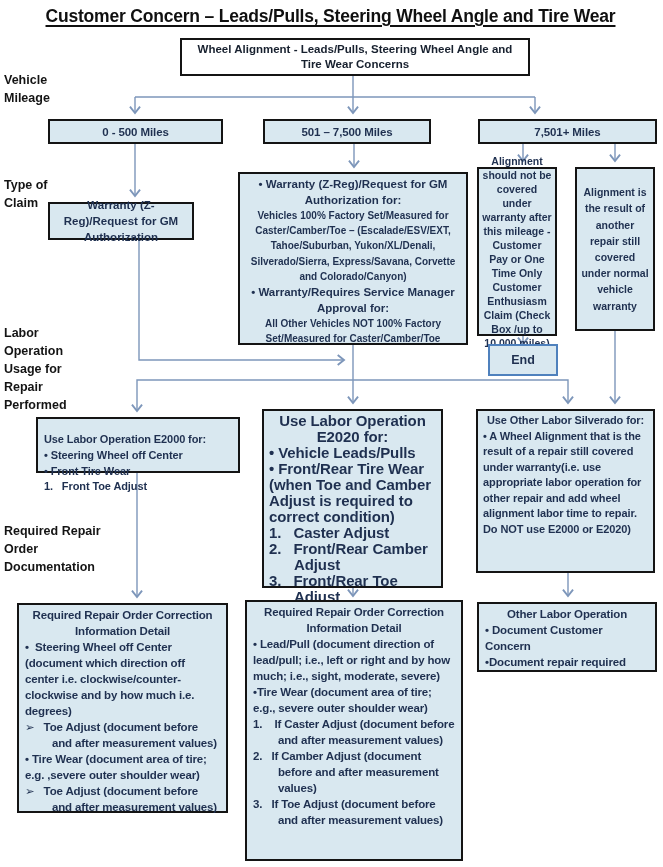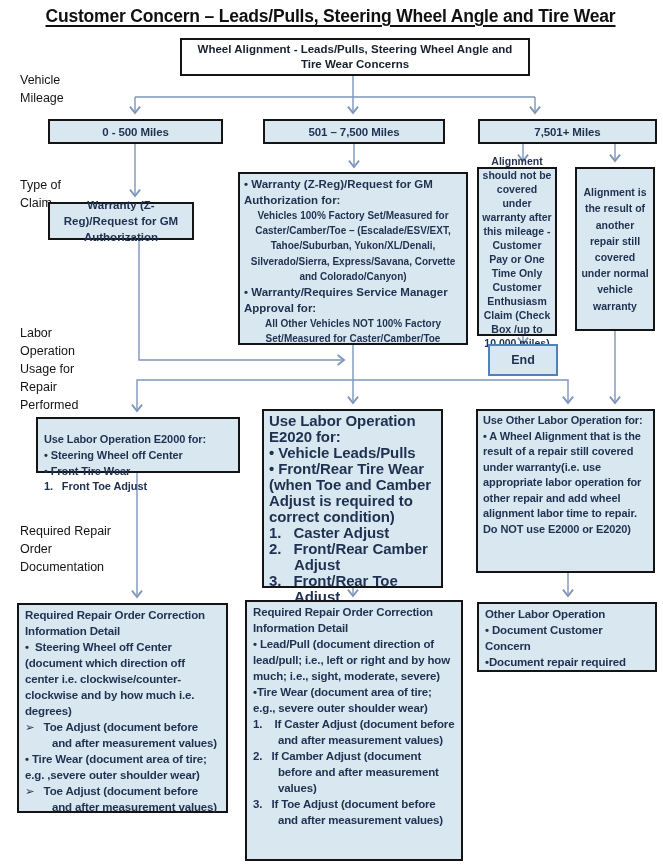--- a/index.html
+++ b/index.html
@@ -7,31 +7,31 @@
     position:relative;width:663px;height:867px;background:#fff;overflow:hidden;
     font-family:"Liberation Sans","DejaVu Sans",sans-serif;
   }
   #title{
     position:absolute;left:0;top:6px;width:661px;text-align:center;
     font-size:17.5px;font-weight:bold;color:#101010;
     text-decoration:underline;text-decoration-thickness:2px;text-underline-offset:3px;
     letter-spacing:-0.2px;
   }
   .side-label{
-    position:absolute;font-size:12.5px;font-weight:normal;color:#141414;line-height:18px;margin-left:16px;
+    position:absolute;font-size:12.5px;font-weight:bold;color:#141414;line-height:18px;
   }
   .box{
     position:absolute;box-sizing:border-box;background:#d9e8f0;border:2px solid #141414;
     color:#1f3050;font-weight:bold;z-index:2;
   }
   .white{background:#ffffff;}
   .blueborder{border:2px solid #4f81bd;}
   .center{display:flex;align-items:center;justify-content:center;text-align:center;}
   .ln{text-indent:0;}
-  .ln.h{text-align:left;}
+  .ln.h{text-align:center;}
   .ln.p{text-align:left;}
   .ln.n{padding-left:25px;text-indent:-25px;}
   .ln.a{padding-left:27px;text-indent:-27px;}
   .ln.sub{text-align:center;font-size:10px;line-height:15.2px;}
   .f-top{font-size:11.5px;line-height:15px;}
   .f-mile{font-size:11.5px;line-height:14px;letter-spacing:-0.1px;}
   .f-claimL{font-size:11.5px;line-height:16px;}
   .f-claimM{font-size:11.5px;line-height:16px;}
   .f-r1{font-size:10.5px;line-height:14px;}
   .f-r2{font-size:10.5px;line-height:16.2px;}
@@ -78,21 +78,21 @@
   </svg>
 
   <div class="side-label" style="left:4px;top:71px;width:62px;">Vehicle Mileage</div>
   <div class="side-label" style="left:4px;top:176px;width:58px;">Type of Claim</div>
   <div class="side-label" style="left:4px;top:324px;width:80px;">Labor Operation Usage for Repair Performed</div>
   <div class="side-label" style="left:4px;top:522px;width:110px;">Required Repair Order Documentation</div>
 
   <div class="box white center f-top" style="left:180px;top:38px;width:350px;height:38px;padding:2px 10px;color:#17202e;">Wheel Alignment - Leads/Pulls, Steering Wheel Angle and Tire Wear Concerns</div>
 
   <div class="box center f-mile" style="left:48px;top:119px;width:175px;height:25px;">0 - 500 Miles</div>
-  <div class="box center f-mile" style="left:263px;top:119px;width:182px;height:25px;">501 – 7,500 Miles</div>
+  <div class="box center f-mile" style="left:263px;top:119px;width:168px;height:25px;">501 – 7,500 Miles</div>
   <div class="box center f-mile" style="left:478px;top:119px;width:179px;height:25px;">7,501+ Miles</div>
 
   <div class="box center f-claimL" style="left:48px;top:202px;width:146px;height:38px;padding:7px 4px;">Warranty (Z-Reg)/Request for GM  Authorization</div>
   <div class="box f-claimM" style="left:238px;top:172px;width:230px;height:173px;padding:2px 4px;">
       <div class="ln h">• Warranty (Z-Reg)/Request for GM Authorization for:</div>
       <div class="ln sub">Vehicles 100% Factory Set/Measured for Caster/Camber/Toe – (Escalade/ESV/EXT, Tahoe/Suburban, Yukon/XL/Denali, Silverado/Sierra, Express/Savana, Corvette and Colorado/Canyon)</div>
       <div class="ln h">• Warranty/Requires Service Manager Approval for:</div>
       <div class="ln sub">All Other Vehicles NOT 100% Factory Set/Measured for Caster/Camber/Toe</div>
     </div>
   <div class="box center f-r1" style="left:477px;top:167px;width:80px;height:169px;padding:2px 3px;">Alignment should not be covered under warranty after this mileage - Customer Pay or One Time Only Customer Enthusiasm Claim (Check Box /up to 10,000 miles)</div>
@@ -108,21 +108,21 @@
   <div class="box f-labor2" style="left:262px;top:409px;width:181px;height:179px;padding:2px 5px;">
       <div class="ln h">Use Labor Operation E2020 for:</div>
       <div class="ln p">• Vehicle Leads/Pulls</div>
       <div class="ln p">• Front/Rear Tire Wear</div>
       <div class="ln p">(when Toe and Camber Adjust is required to correct condition)</div>
       <div class="ln n">1.&nbsp;&nbsp;&nbsp;Caster Adjust</div>
       <div class="ln n">2.&nbsp;&nbsp;&nbsp;Front/Rear Camber Adjust</div>
       <div class="ln n">3.&nbsp;&nbsp;&nbsp;Front/Rear Toe Adjust</div>
     </div>
   <div class="box f-other" style="left:476px;top:409px;width:179px;height:164px;padding:2px 5px;">
-      <div class="ln h">Use Other Labor Operation for:</div>
+      <div class="ln h">Use Other Labor Silverado for:</div>
       <div class="ln p">• A Wheel Alignment that is the result of a repair still covered under warranty(i.e. use appropriate labor operation for other repair and add wheel alignment labor time to repair. Do NOT use E2000 or E2020)</div>
     </div>
 
   <div class="box f-doc" style="left:17px;top:603px;width:211px;height:210px;padding:2px 6px;">
       <div class="ln h">Required Repair Order Correction Information Detail</div>
       <div class="ln p">•&nbsp; Steering Wheel off Center (document which direction off center i.e. clockwise/counter-clockwise and by how much i.e. degrees)</div>
       <div class="ln a">➢&nbsp;&nbsp;&nbsp;Toe Adjust (document before and after measurement values)</div>
       <div class="ln p">• Tire Wear (document area of tire; e.g. ,severe outer shoulder wear)</div>
       <div class="ln a">➢&nbsp;&nbsp;&nbsp;Toe Adjust (document before and after measurement values)</div>
     </div>

